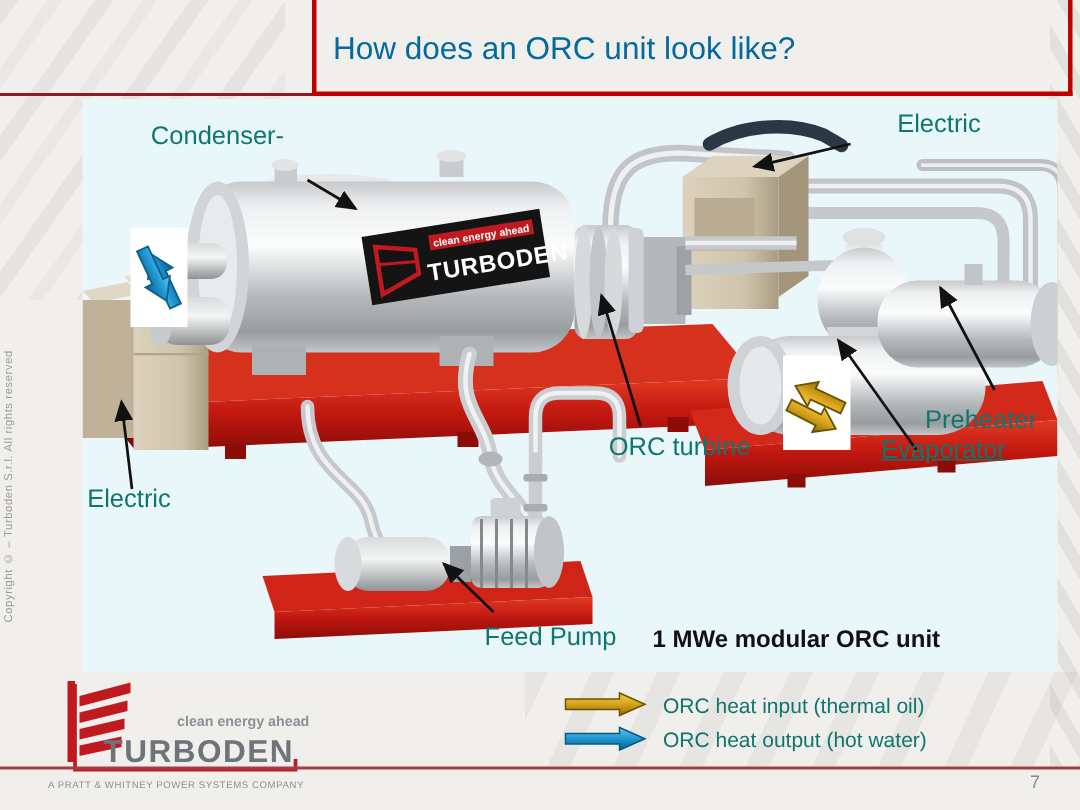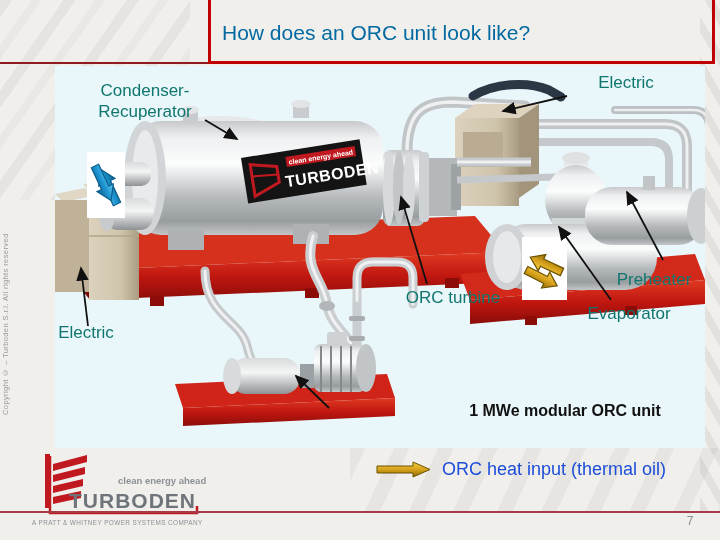--- a/index.html
+++ b/index.html
@@ -28,39 +28,39 @@
   .content{position:absolute;left:55px;top:66px;width:650px;height:382px;background:#e9f6fa;}
   .illustration,.pointers{position:absolute;left:0;top:0;width:650px;height:382px;}
 
   .lbl{position:absolute;color:#0f766e;font-size:17px;line-height:1.25;text-align:center;}
   .lbl span{display:block;}
   .lbl-cond{left:10px;top:14px;width:160px;}
   .lbl-gen{left:506px;top:6px;width:130px;}
   .lbl-cub{left:-28px;top:256px;width:118px;}
   .lbl-turb{left:338px;top:221px;width:120px;}
   .lbl-pre{left:548px;top:203px;width:102px;}
-  .lbl-evap{left:518px;top:237px;width:112px;}
+  .lbl-evap{left:518px;top:223px;width:112px;text-decoration:underline;}
   .lbl-pump{left:256px;top:348px;width:112px;}
-  .caption{position:absolute;left:380px;top:336px;width:260px;text-align:center;
+  .caption{position:absolute;left:380px;top:352px;width:260px;text-align:left;
     font-size:16px;font-weight:bold;color:#111;}
 
   
   .copyright{position:absolute;left:1px;top:185px;height:230px;width:14px;
     writing-mode:vertical-rl;transform:rotate(180deg);
     font-size:7.5px;color:#9a9a9a;letter-spacing:.4px;white-space:nowrap;}
 
   
   .footer-line{position:absolute;left:0;top:511px;width:720px;height:2px;background:#a63a45;}
   .page-number{position:absolute;left:680px;top:514px;width:20px;text-align:center;
     font-size:12px;color:#8a8a8a;}
   .brand-group{position:absolute;left:25px;top:450px;width:210px;height:82px;}
   .legend{position:absolute;left:375px;top:458px;width:300px;}
   .legend-row{display:flex;align-items:center;height:23px;}
   .legend-row svg{flex:0 0 auto;margin-right:9px;}
-  .legend-label{font-size:18px;color:#1d4ed8;white-space:nowrap;}
+  .legend-label{font-size:14px;color:#0f766e;white-space:nowrap;}
 </style>
 </head>
 <body>
 
 <div class="slide">
 
   <div class="wm wm-tl"></div>
   <div class="wm wm-right"></div>
   <div class="wm wm-footer"></div>
 
@@ -271,36 +271,38 @@
         <line x1="33" y1="260" x2="26" y2="202" marker-end="url(#ah)"></line>
         <line x1="372" y1="218" x2="346" y2="131" marker-end="url(#ah)"></line>
         <line x1="608" y1="194" x2="572" y2="126" marker-end="url(#ah)"></line>
         <line x1="556" y1="234" x2="504" y2="161" marker-end="url(#ah)"></line>
         <line x1="274" y1="342" x2="241" y2="310" marker-end="url(#ah)"></line>
       </g>
     </svg>
 
     <div class="lbl lbl-cond">
       <span>Condenser-</span>
-      <span>Recuperator</span>
     </div>
     <div class="lbl lbl-gen">
       <span>Electric</span>
     </div>
     <div class="lbl lbl-cub">
       <span>Electric</span>
     </div>
     <div class="lbl lbl-pre">
       <span>Preheater</span>
     </div>
     <div class="lbl lbl-turb">
       <span>ORC turbine</span>
     </div>
     <div class="lbl lbl-evap">
       <span>Evaporator</span>
+    </div>
+    <div class="lbl lbl-pump">
+      <span>Feed Pump</span>
     </div>
     <div class="caption">1 MWe modular ORC unit</div>
   </div>
 
   <svg class="brand-group" viewBox="0 0 210 82">
     <g>
       <rect x="20" y="4" width="5" height="54" fill="#c01a20"></rect>
       <polygon points="28,14 62,5 62,12 28,21" fill="#c01a20"></polygon>
       <polygon points="28,25 60,17 60,24 28,32" fill="#c01a20"></polygon>
       <polygon points="28,36 58,29 58,36 28,43" fill="#c01a20"></polygon>
@@ -319,17 +321,30 @@
             <linearGradient id="lg1" x1="0" y1="0" x2="0" y2="1">
           <stop offset="0" stop-color="#f4cf45"></stop>
               <stop offset="0.5" stop-color="#d7a21b"></stop>
               <stop offset="1" stop-color="#8f6a06"></stop>
         </linearGradient>
           </defs>
         <polygon points="2,5 38,5 38,1 55,8.5 38,16 38,12 2,12" fill="url(#lg1)" stroke="#6b5200" stroke-width="1"></polygon>
       </svg>
       <span class="legend-label">ORC heat input (thermal oil)</span>
     </div>
+    <div class="legend-row">
+      <svg width="58" height="17" viewBox="0 0 58 17">
+        <defs>
+            <linearGradient id="lg2" x1="0" y1="0" x2="0" y2="1">
+          <stop offset="0" stop-color="#63c8ef"></stop>
+              <stop offset="0.5" stop-color="#1e96d2"></stop>
+              <stop offset="1" stop-color="#0c5e8d"></stop>
+        </linearGradient>
+          </defs>
+        <polygon points="2,5 38,5 38,1 55,8.5 38,16 38,12 2,12" fill="url(#lg2)" stroke="#0a597f" stroke-width="1"></polygon>
+      </svg>
+      <span class="legend-label">ORC heat output (hot water)</span>
+    </div>
   </div>
 
   <div class="footer-line"></div>
   <div class="page-number">7</div>
 </div>
 
 </body></html>

